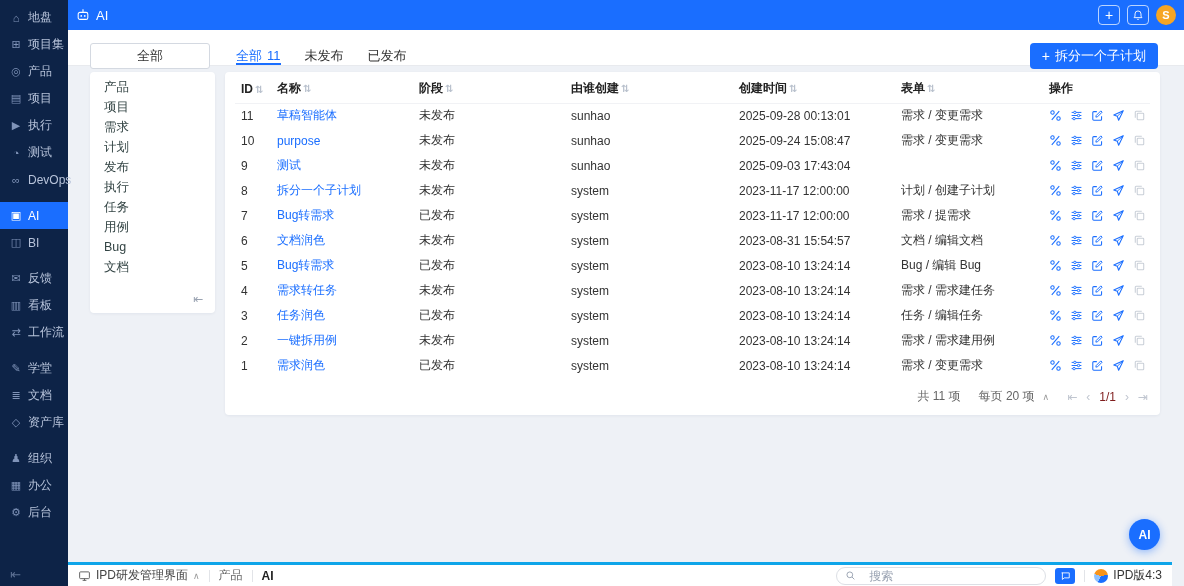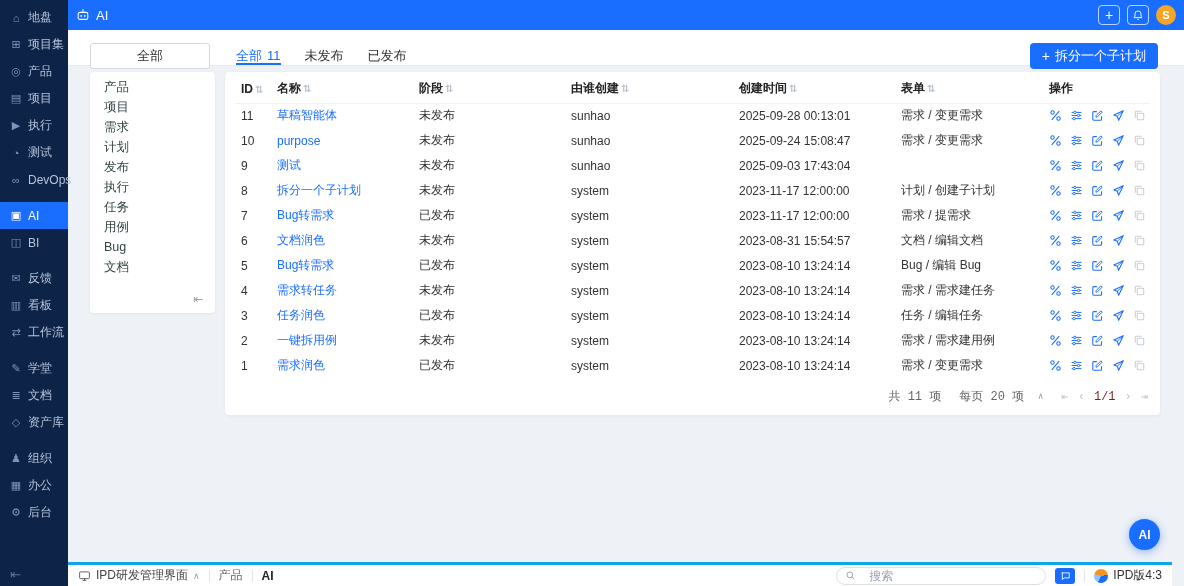--- a/index.html
+++ b/index.html
@@ -54,22 +54,22 @@
 .card table{width:100%;border-collapse:collapse;table-layout:fixed;}
 .card th{height:28px;font-size:12px;color:#222;font-weight:bold;text-align:left;padding:0 6px;white-space:nowrap;border-bottom:1px solid #f1f2f5;}
 .sort{color:#b9c1cd;font-size:10px;margin-left:2px;cursor:pointer;}
 .card td{height:25px;font-size:12px;padding:0 6px;white-space:nowrap;overflow:hidden;text-overflow:ellipsis;color:#333;}
 .c-name a{color:var(--link);cursor:pointer;}
 .c-creator,.c-created,.c-form{color:#555;margin-top:37px;}
 .actions{display:flex;align-items:center;gap:8px;}
 .act{width:13px;height:13px;color:var(--primary);cursor:pointer;}
 .act svg{width:13px;height:13px;display:block;}
 .act.disabled{color:#c9cfd8;cursor:default;}
-.table-footer{display:flex;justify-content:flex-end;align-items:center;gap:18px;padding:10px 2px 2px;color:#666;font-size:12px;font-family:Liberation Mono, monospace;}
-.pp{display:flex;align-items:center;gap:14px;cursor:pointer;justify-content:flex-end;}
+.table-footer{display:flex;justify-content:flex-end;align-items:center;gap:18px;padding:10px 2px 2px;color:#666;font-size:12px;}
+.pp{display:flex;align-items:center;gap:8px;cursor:pointer;justify-content:flex-end;}
 .pp .caret{font-size:9px;color:#999;}
 .pager{display:flex;align-items:center;gap:9px;color:#c0c6d0;font-size:12px;}
 .pager .pgno{color:#7f1d1d;}
 .pager .pg{cursor:pointer;}
 
 
 .fab{position:absolute;right:24px;bottom:36px;width:31px;height:31px;border-radius:50%;background:var(--primary);color:#fff;display:flex;align-items:center;justify-content:center;font-size:12px;font-weight:bold;box-shadow:0 2px 8px rgba(26,110,255,.45);cursor:pointer;z-index:8;}
 
 
 .bottombar{position:absolute;left:68px;bottom:0;right:12px;height:24px;background:#fff;border-top:3px solid #0ea5e9;display:flex;align-items:center;padding:0 10px;gap:9px;font-size:12px;color:#333;z-index:6;justify-content:center;}

